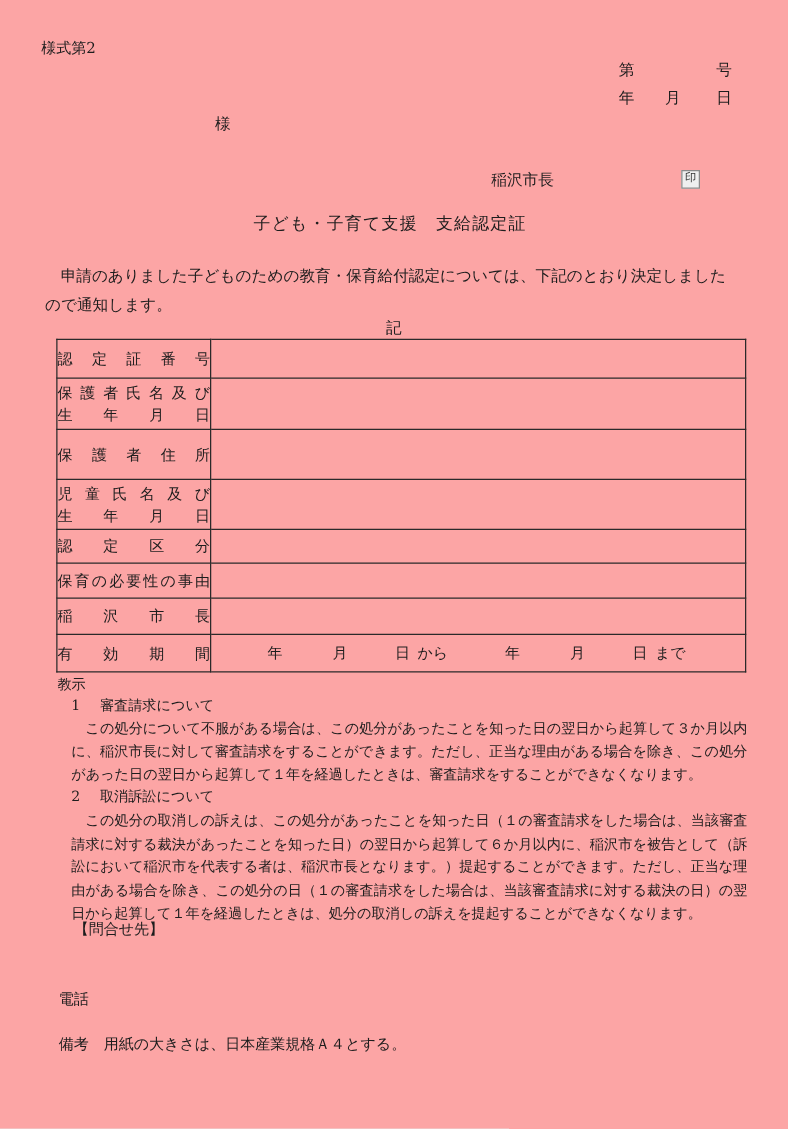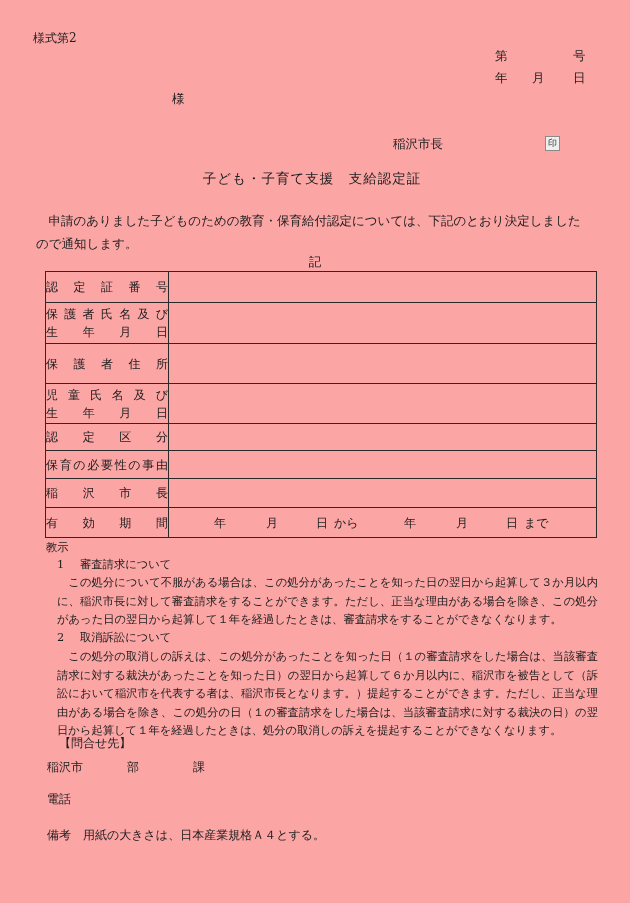--- a/index.html
+++ b/index.html
@@ -173,22 +173,19 @@
     <span class="note-num">1</span><span>審査請求について</span>
   </div>
   <p class="note-body nb1">この処分について不服がある場合は、この処分があったことを知った日の翌日から起算して３か月以内に、稲沢市長に対して審査請求をすることができます。ただし、正当な理由がある場合を除き、この処分があった日の翌日から起算して１年を経過したときは、審査請求をすることができなくなります。</p>
 
   <div class="abs note-head nh2">
     <span class="note-num">2</span><span>取消訴訟について</span>
   </div>
   <p class="note-body nb2">この処分の取消しの訴えは、この処分があったことを知った日（１の審査請求をした場合は、当該審査請求に対する裁決があったことを知った日）の翌日から起算して６か月以内に、稲沢市を被告として（訴訟において稲沢市を代表する者は、稲沢市長となります。）提起することができます。ただし、正当な理由がある場合を除き、この処分の日（１の審査請求をした場合は、当該審査請求に対する裁決の日）の翌日から起算して１年を経過したときは、処分の取消しの訴えを提起することができなくなります。</p>
 
   <div class="abs contact-heading">【問合せ先】</div>
-  <div class="abs contact-line">
-    <span>稲沢市</span><span class="contact-dept">部</span><span class="contact-section">課</span>
-  </div>
   <div class="abs phone-label">電話</div>
 
   <div class="abs remark-line">
     <span>備考</span><span class="remark-text">用紙の大きさは、日本産業規格Ａ４とする。</span>
   </div>
 
 </div>
 
 </body></html>

